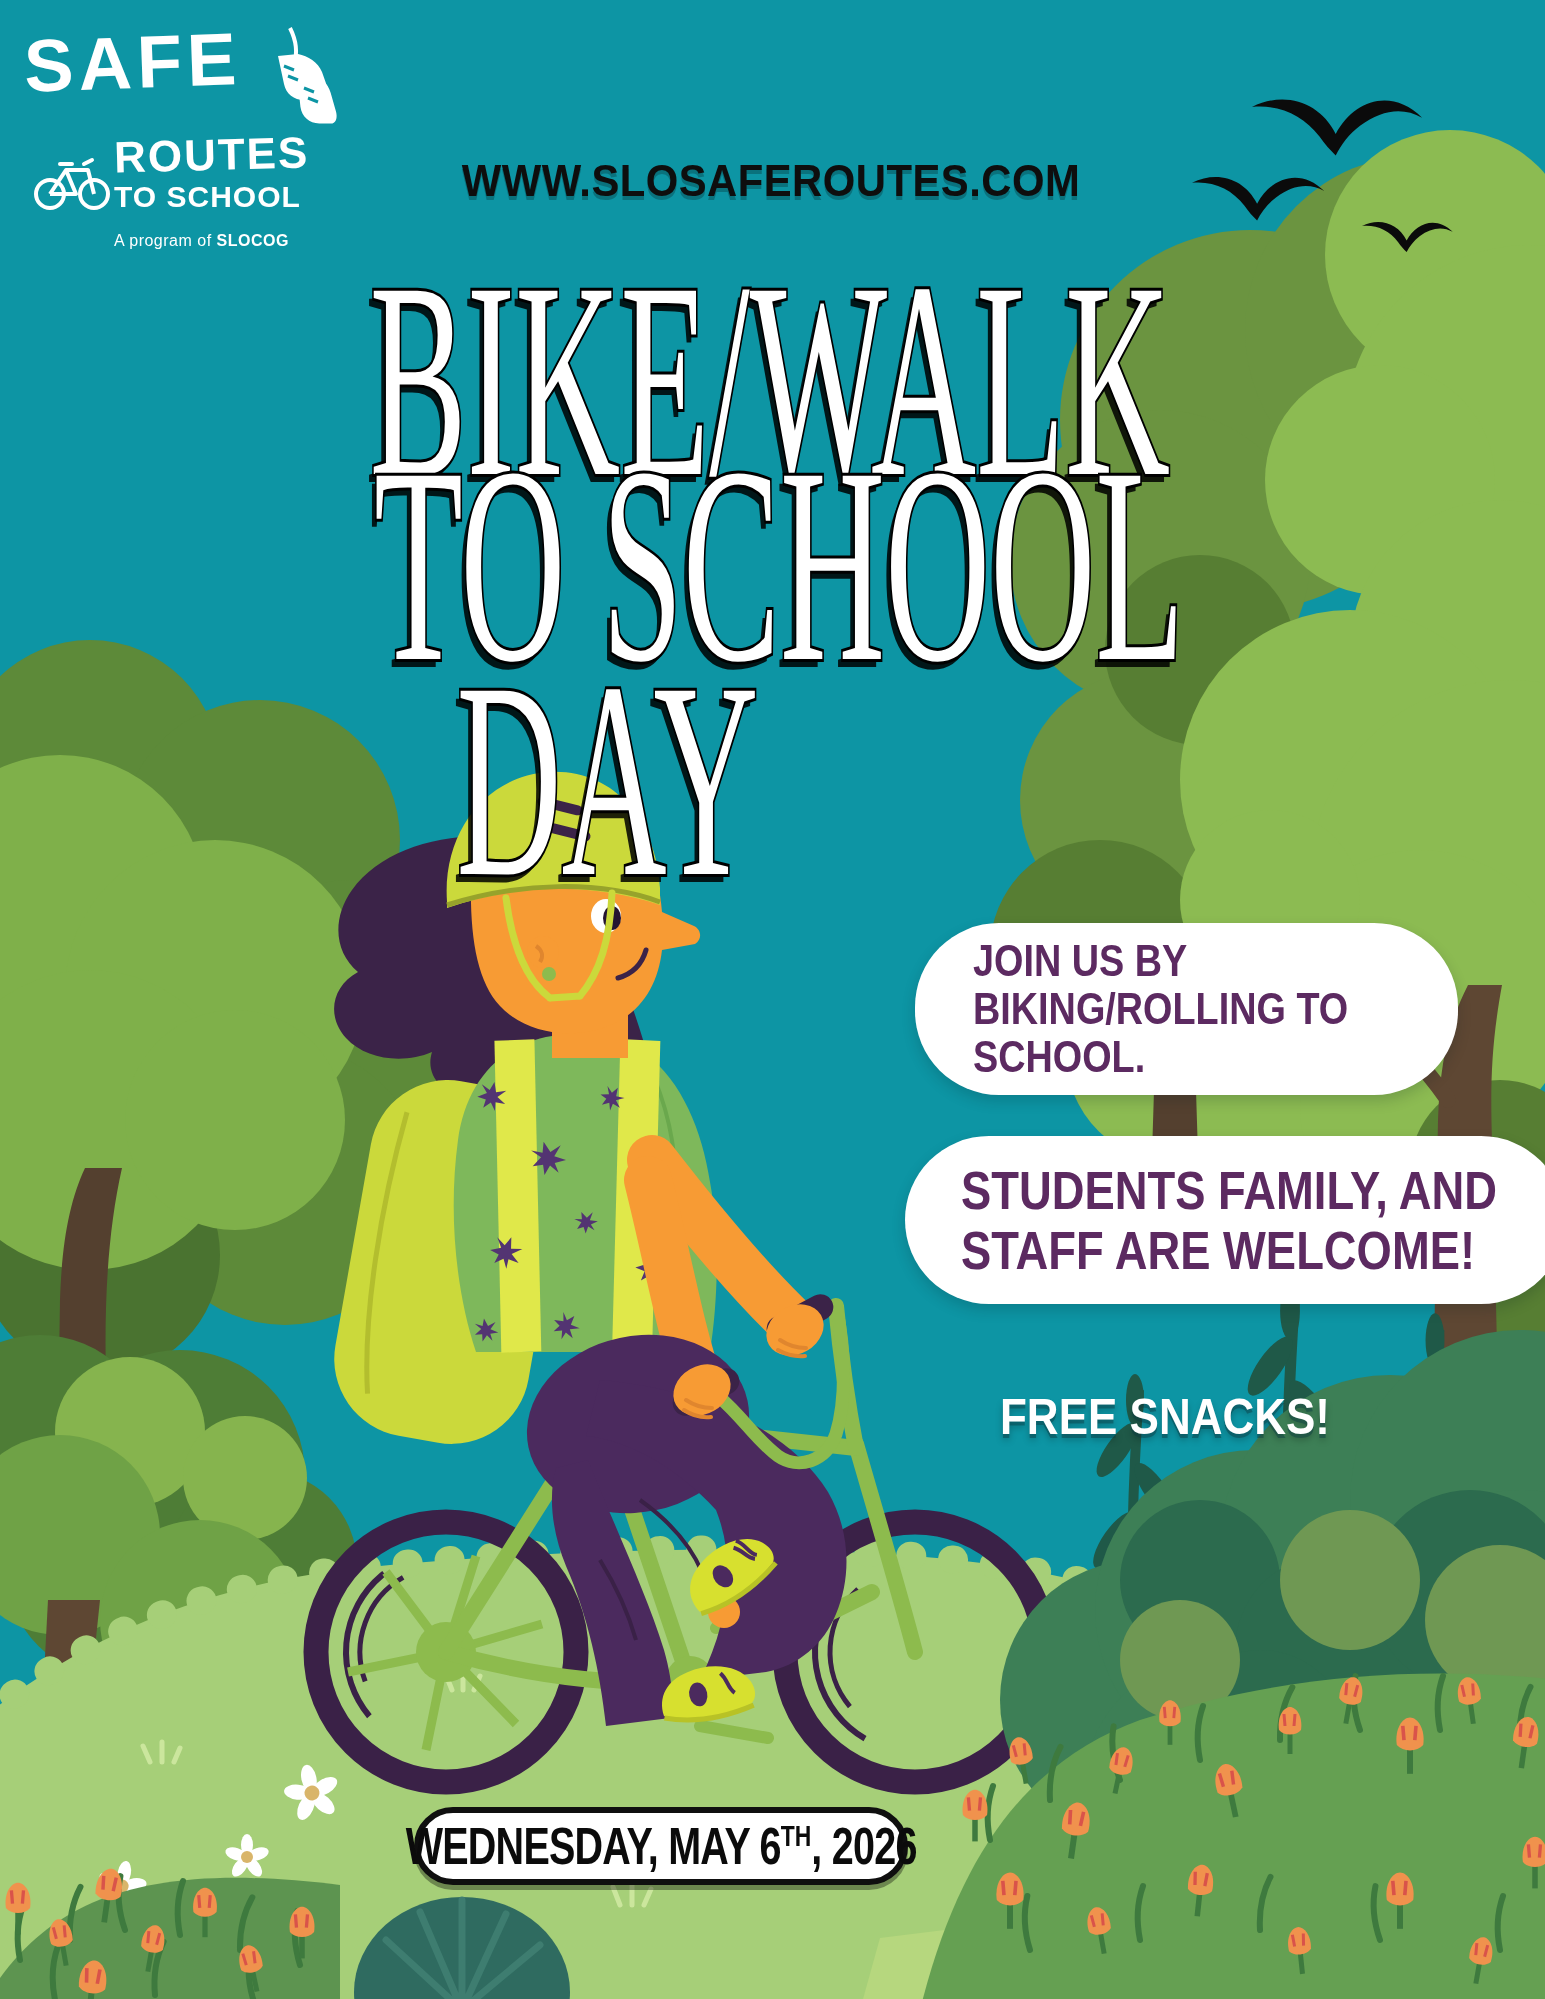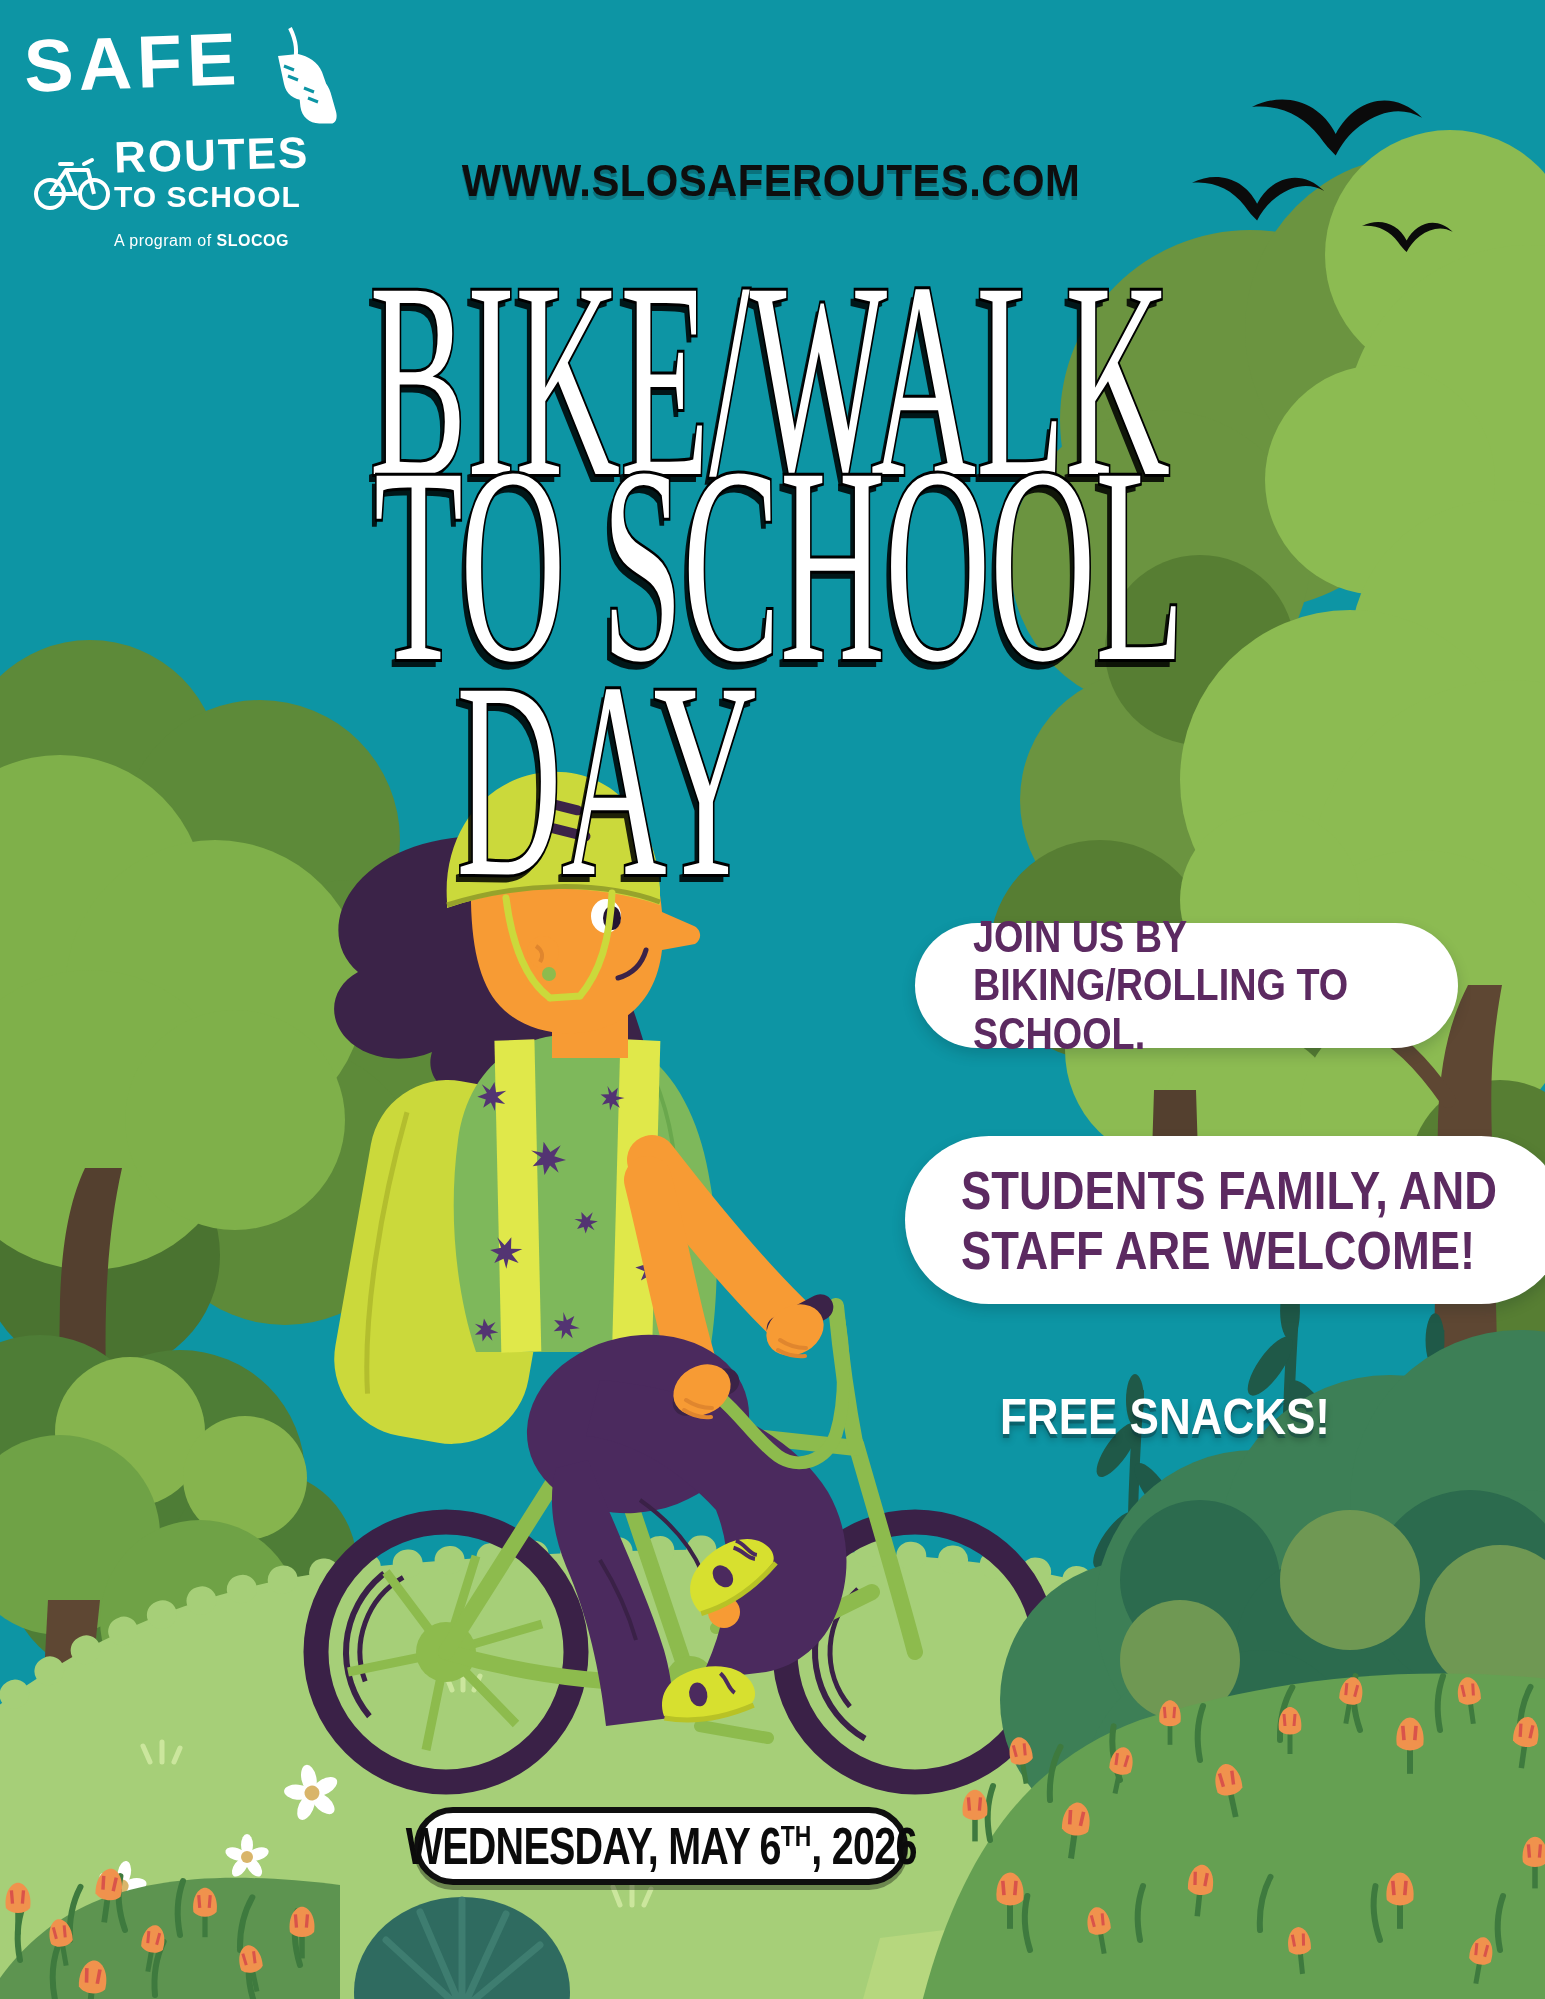--- a/index.html
+++ b/index.html
@@ -30,21 +30,21 @@
       font-family:"Liberation Serif",serif;font-weight:normal;font-size:280px;line-height:1;
       color:#fff;white-space:nowrap;}
   .title-line span{display:inline-block;transform:scaleX(.52);transform-origin:center;
       -webkit-text-stroke:6px #000;paint-order:stroke fill;
       text-shadow:-9px 8px 0 rgba(0,0,0,.85);}
   .tl1{top:240px;} .tl2{top:425px;} .tl3{top:640px;}
 
   
   .pill{position:absolute;background:#fff;border-radius:84px;display:flex;flex-direction:column;
         justify-content:center;box-shadow:0 6px 14px rgba(0,30,35,.18);}
-  .box1{left:915px;top:923px;width:543px;height:125px;padding-left:58px;box-sizing:border-box;}
+  .box1{left:915px;top:923px;width:543px;height:172px;padding-left:58px;box-sizing:border-box;}
   .box1 .ln{font-size:45px;font-weight:bold;color:#5C2A61;line-height:1.07;white-space:nowrap;
             transform:scaleX(.84);transform-origin:left center;}
   .box2{left:905px;top:1136px;width:660px;height:168px;padding-left:56px;box-sizing:border-box;}
   .box2 .ln{font-size:54px;font-weight:bold;color:#5C2A61;line-height:1.12;white-space:nowrap;
             transform:scaleX(.84);transform-origin:left center;}
 
   .free-snacks{position:absolute;left:940px;top:1388px;width:450px;text-align:center;
       font-size:50px;font-weight:bold;color:#fff;white-space:nowrap;
       transform:scaleX(.88);transform-origin:center;
       text-shadow:0 4px 0 rgba(10,60,66,.45),0 6px 8px rgba(0,0,0,.25);}

